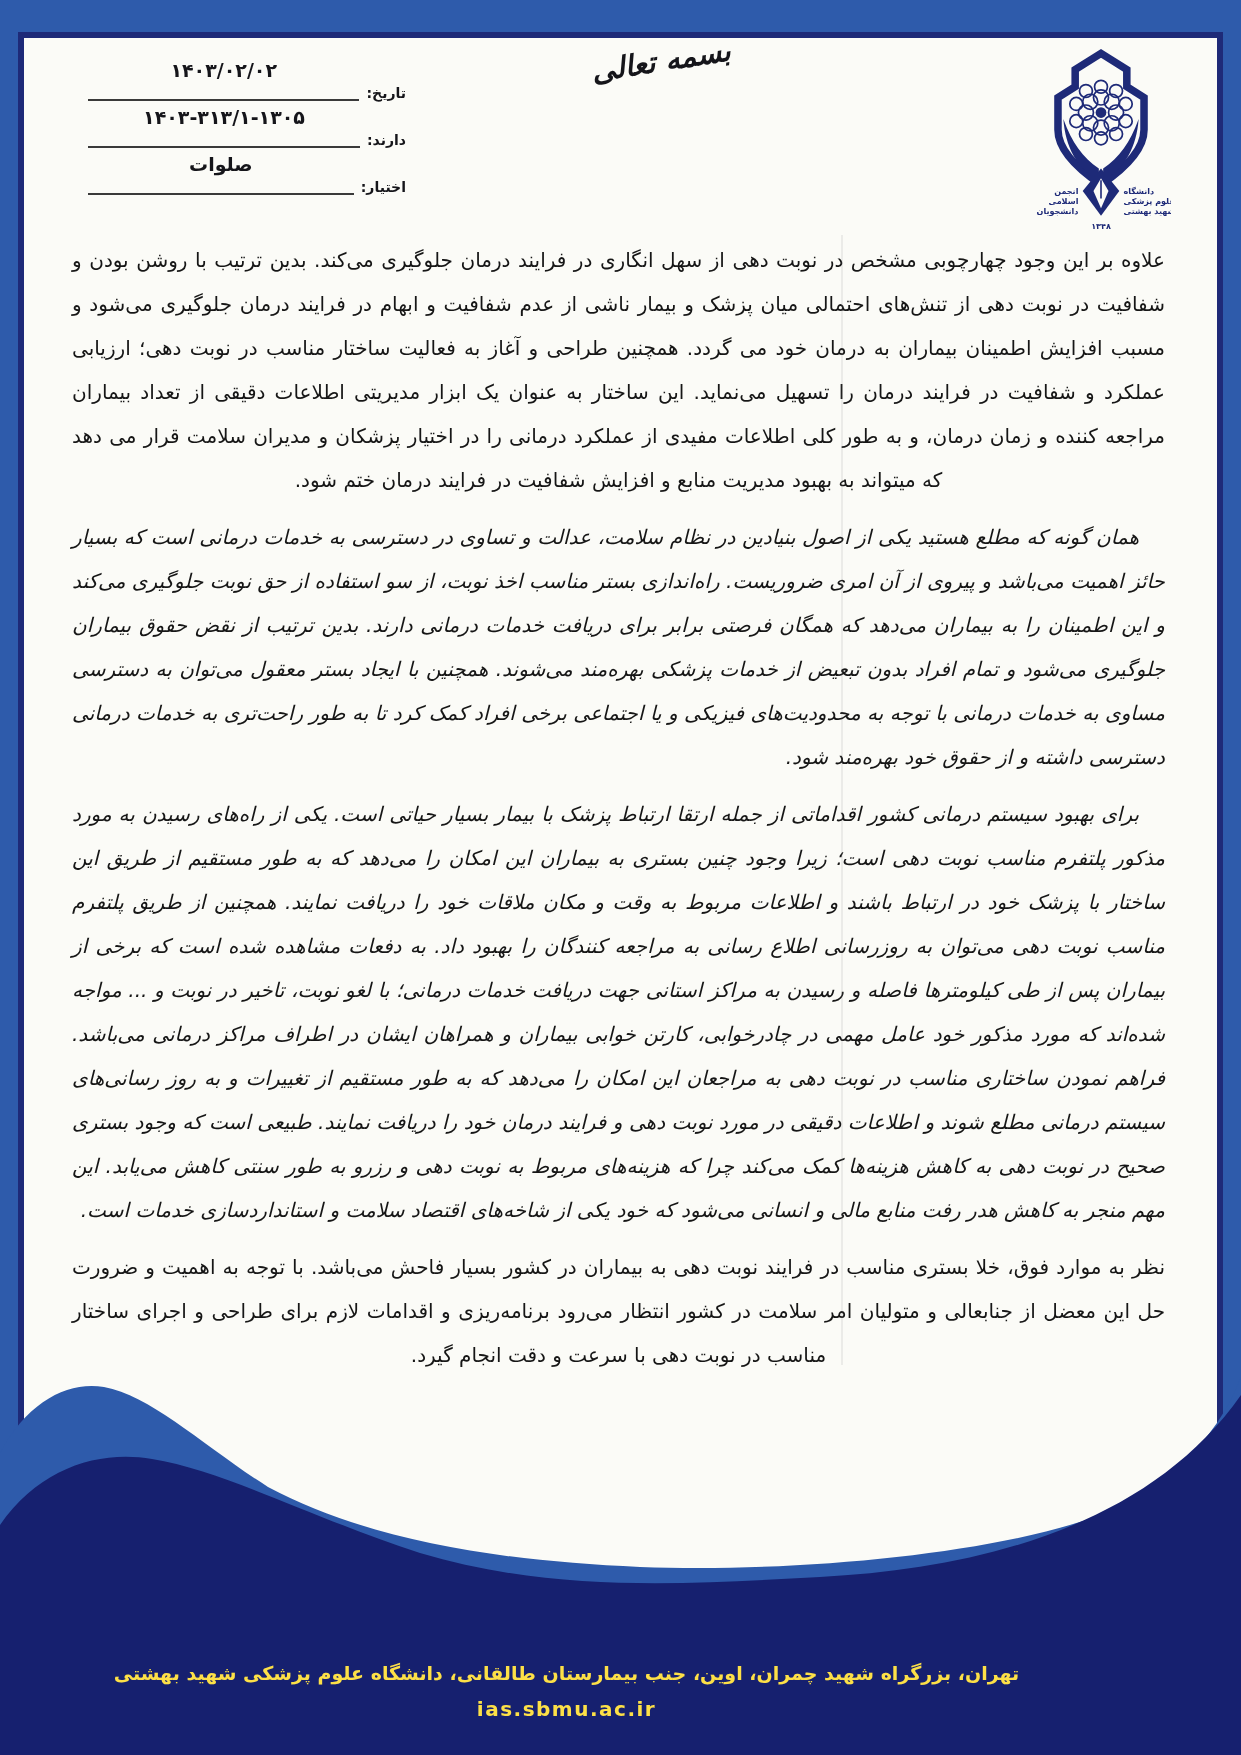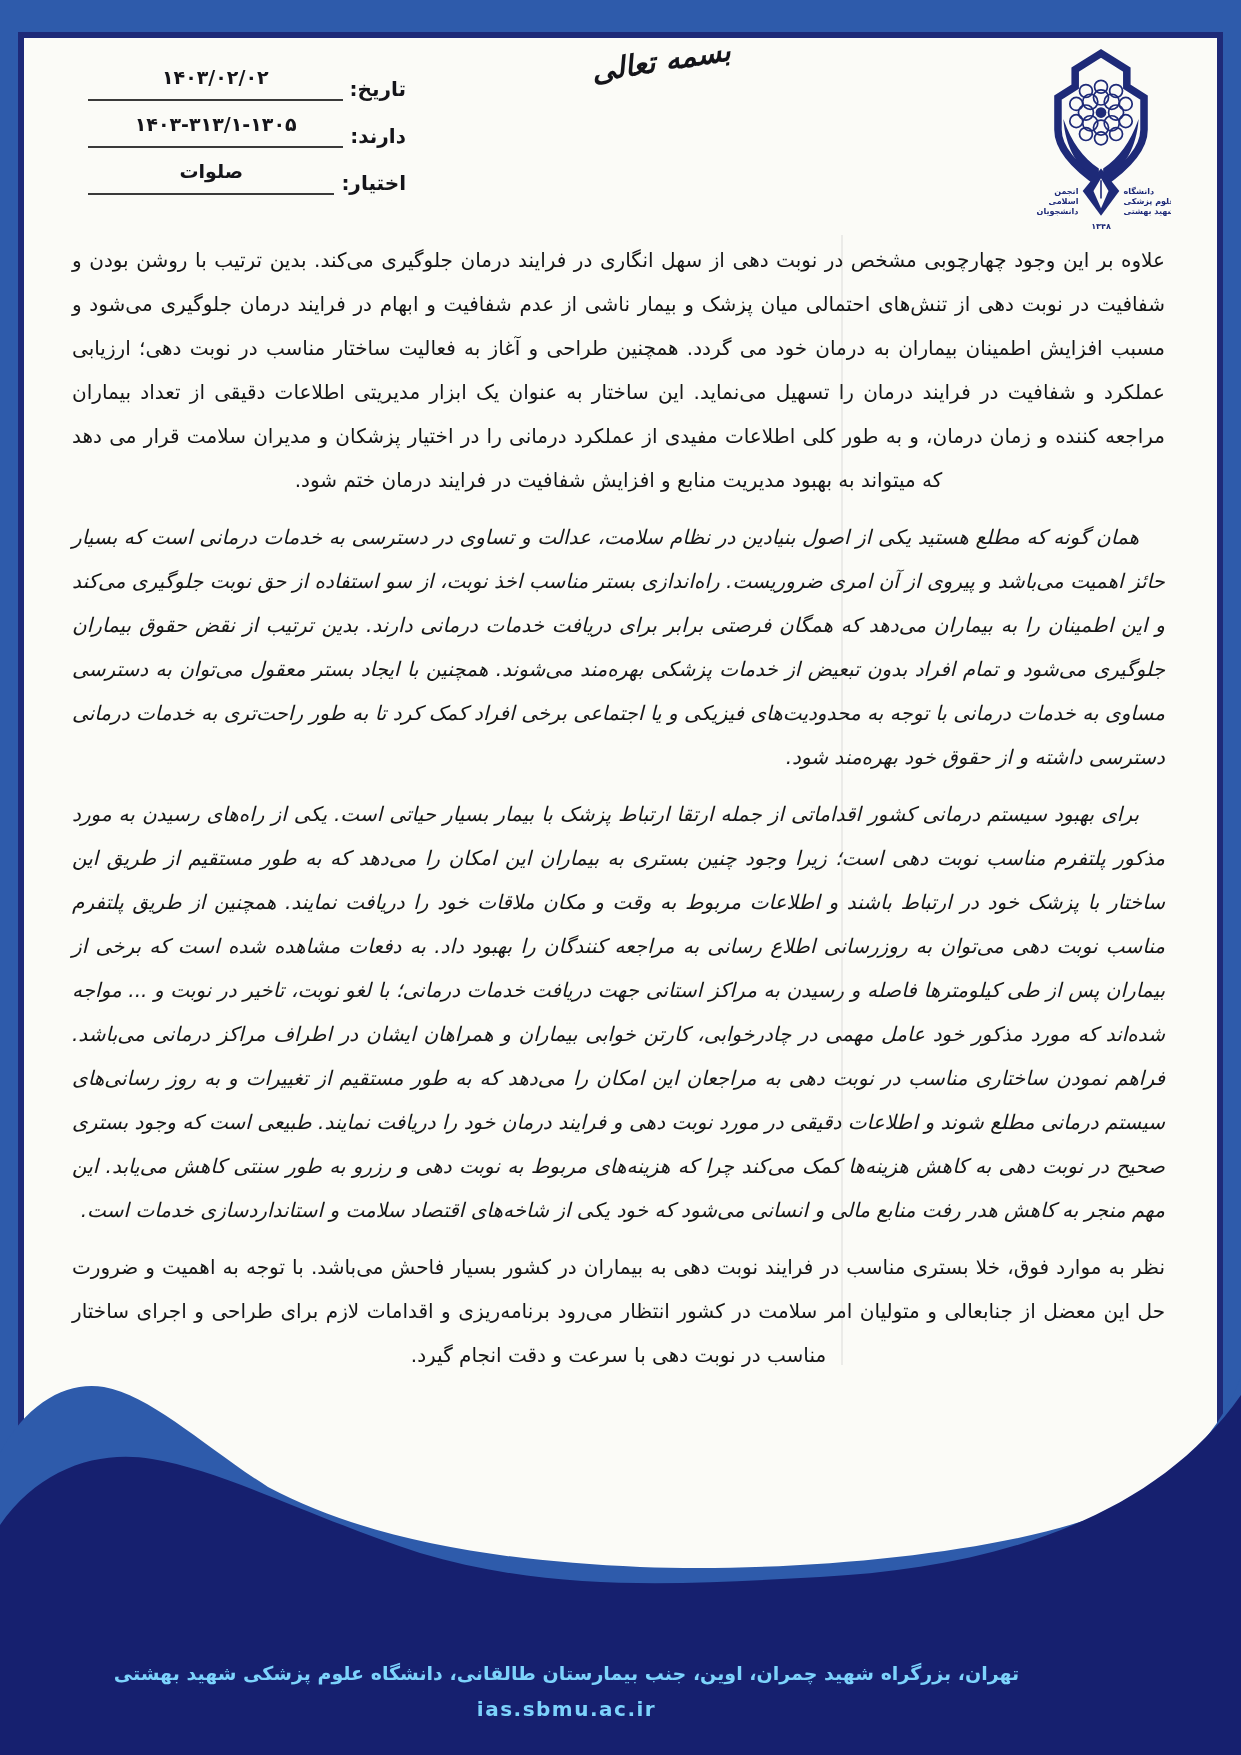--- a/index.html
+++ b/index.html
@@ -16,43 +16,43 @@
   .bismillah {
     position:absolute; left:556px; top:44px; width:210px; z-index:2;
     text-align:center; font-size:29px; font-weight:bold; font-style:italic;
     transform:rotate(-9deg); color:#15151a;
   }
   .fields {
     position:absolute; left:88px; top:54px; width:318px;
     direction:rtl; z-index:2; color:#15151a;
   }
   .field-row { display:flex; align-items:flex-end; height:47px; }
-  .field-label { font-weight:bold; font-size:20px; white-space:nowrap; margin-left:7px; }
+  .field-label { font-weight:bold; font-size:14px; white-space:nowrap; margin-left:7px; }
   .field-line {
     flex:1; border-bottom:2px solid #3a3a3a; height:34px;
     display:flex; align-items:flex-end; justify-content:center;
   }
-  .field-value { font-size:19px; font-weight:bold; direction:ltr; padding-bottom:11px; }
+  .field-value { font-size:19px; font-weight:bold; direction:ltr; padding-bottom:18px; }
   .logo { position:absolute; left:1003px; top:48px; z-index:2;margin-left:28px; }
   .content {
     position:absolute; left:72px; right:76px; top:238px; z-index:1;
     direction:rtl; color:#161616; font-size:20px; line-height:44px;
     text-align:justify;
   }
   .para { margin:0 0 13px 0; text-align-last:right; }
   .para.indent { text-indent:26px;font-style:italic; }
   .para.center-last { text-align-last:center; }
   .crease {
     position:absolute; left:841px; top:235px; height:1130px; width:2px;
     background:rgba(120,120,120,0.12); z-index:1;
   }
   .wave { position:absolute; left:0; bottom:0; width:1241px; height:390px; z-index:2; display:block; }
   .footer-block {
     position:absolute; bottom:34px; left:0; right:150px; z-index:3;
-    text-align:center; color:#7dd3fc; direction:rtl;margin-left:42px;
+    text-align:center; color:#fde047; direction:rtl;margin-left:42px;
   }
   .footer-line { font-size:19px; font-weight:bold; line-height:41px; letter-spacing:0.2px; }
   .footer-site {
     font-size:20px; font-weight:bold; direction:ltr; letter-spacing:1.5px; margin-top:3px;
   }
   .logo-label { font-size:7.5px; font-weight:bold; fill:#1e2a78; }
 </style>
 </head>
 <body>
 

